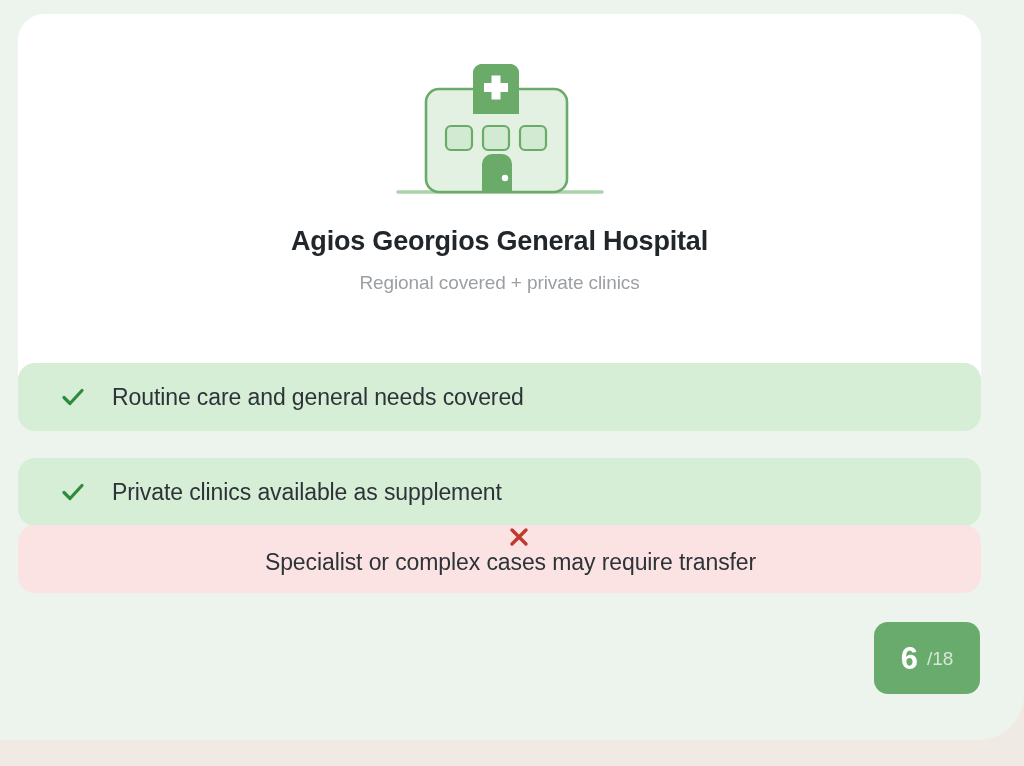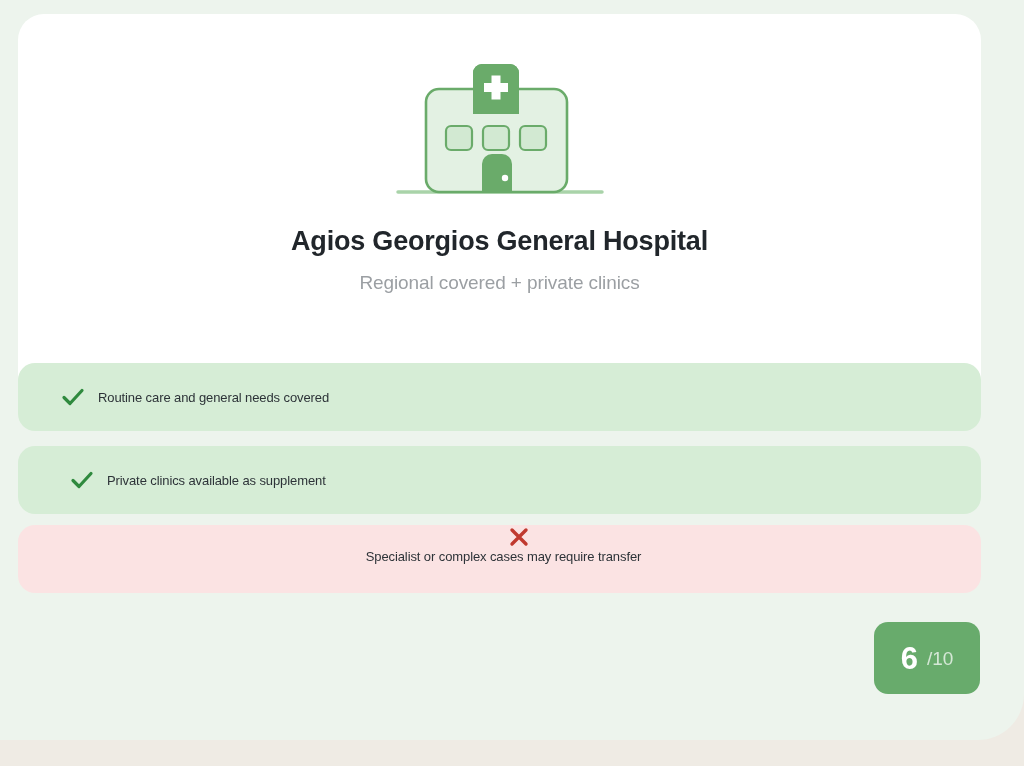--- a/index.html
+++ b/index.html
@@ -83,34 +83,34 @@
     height: 68px;
     border-radius: 17px;
     box-sizing: border-box;
     display: flex;
     align-items: center;
   }
   .fact-row.pos { background: #d6edd6; }
   .fact-row.neg { background: #fbe3e3; }
 
   #fact-0 { top: 363px; }
-  #fact-1 { top: 446px; padding-left: 9px; }
+  #fact-1 { top: 458px; }
   #fact-2 { top: 525px; flex-direction: column; }
 
   .fact-icon {
     width: 34px;
     margin-left: 38px;
     display: flex;
     align-items: center;
     justify-content: center;
     flex: none;
   }
   .fact-label {
-    margin-left: 8px;
-    font-size: 13px;
+    margin-left: 22px;
+    font-size: 23px;
     color: #2d3338;
     letter-spacing: -0.1px;
   }
 
   
   #score-badge {
     position: absolute;
     left: 874px;
     top: 622px;
     width: 106px;
@@ -194,16 +194,16 @@
     <span class="fact-icon">
       <svg width="24" height="24" viewBox="0 0 24 24" xmlns="http://www.w3.org/2000/svg">
         <path d="M5 5 L19 19 M19 5 L5 19" fill="none" stroke="#c0392f" stroke-width="3.4" stroke-linecap="round"></path>
       </svg>
     </span>
     <span class="fact-label">Specialist or complex cases may require transfer</span>
   </div>
 
   <div id="score-badge">
     <span id="score-value">6</span>
-    <span id="score-max">/10</span>
+    <span id="score-max">/18</span>
   </div>
 
 </div>
 
 </body></html>

